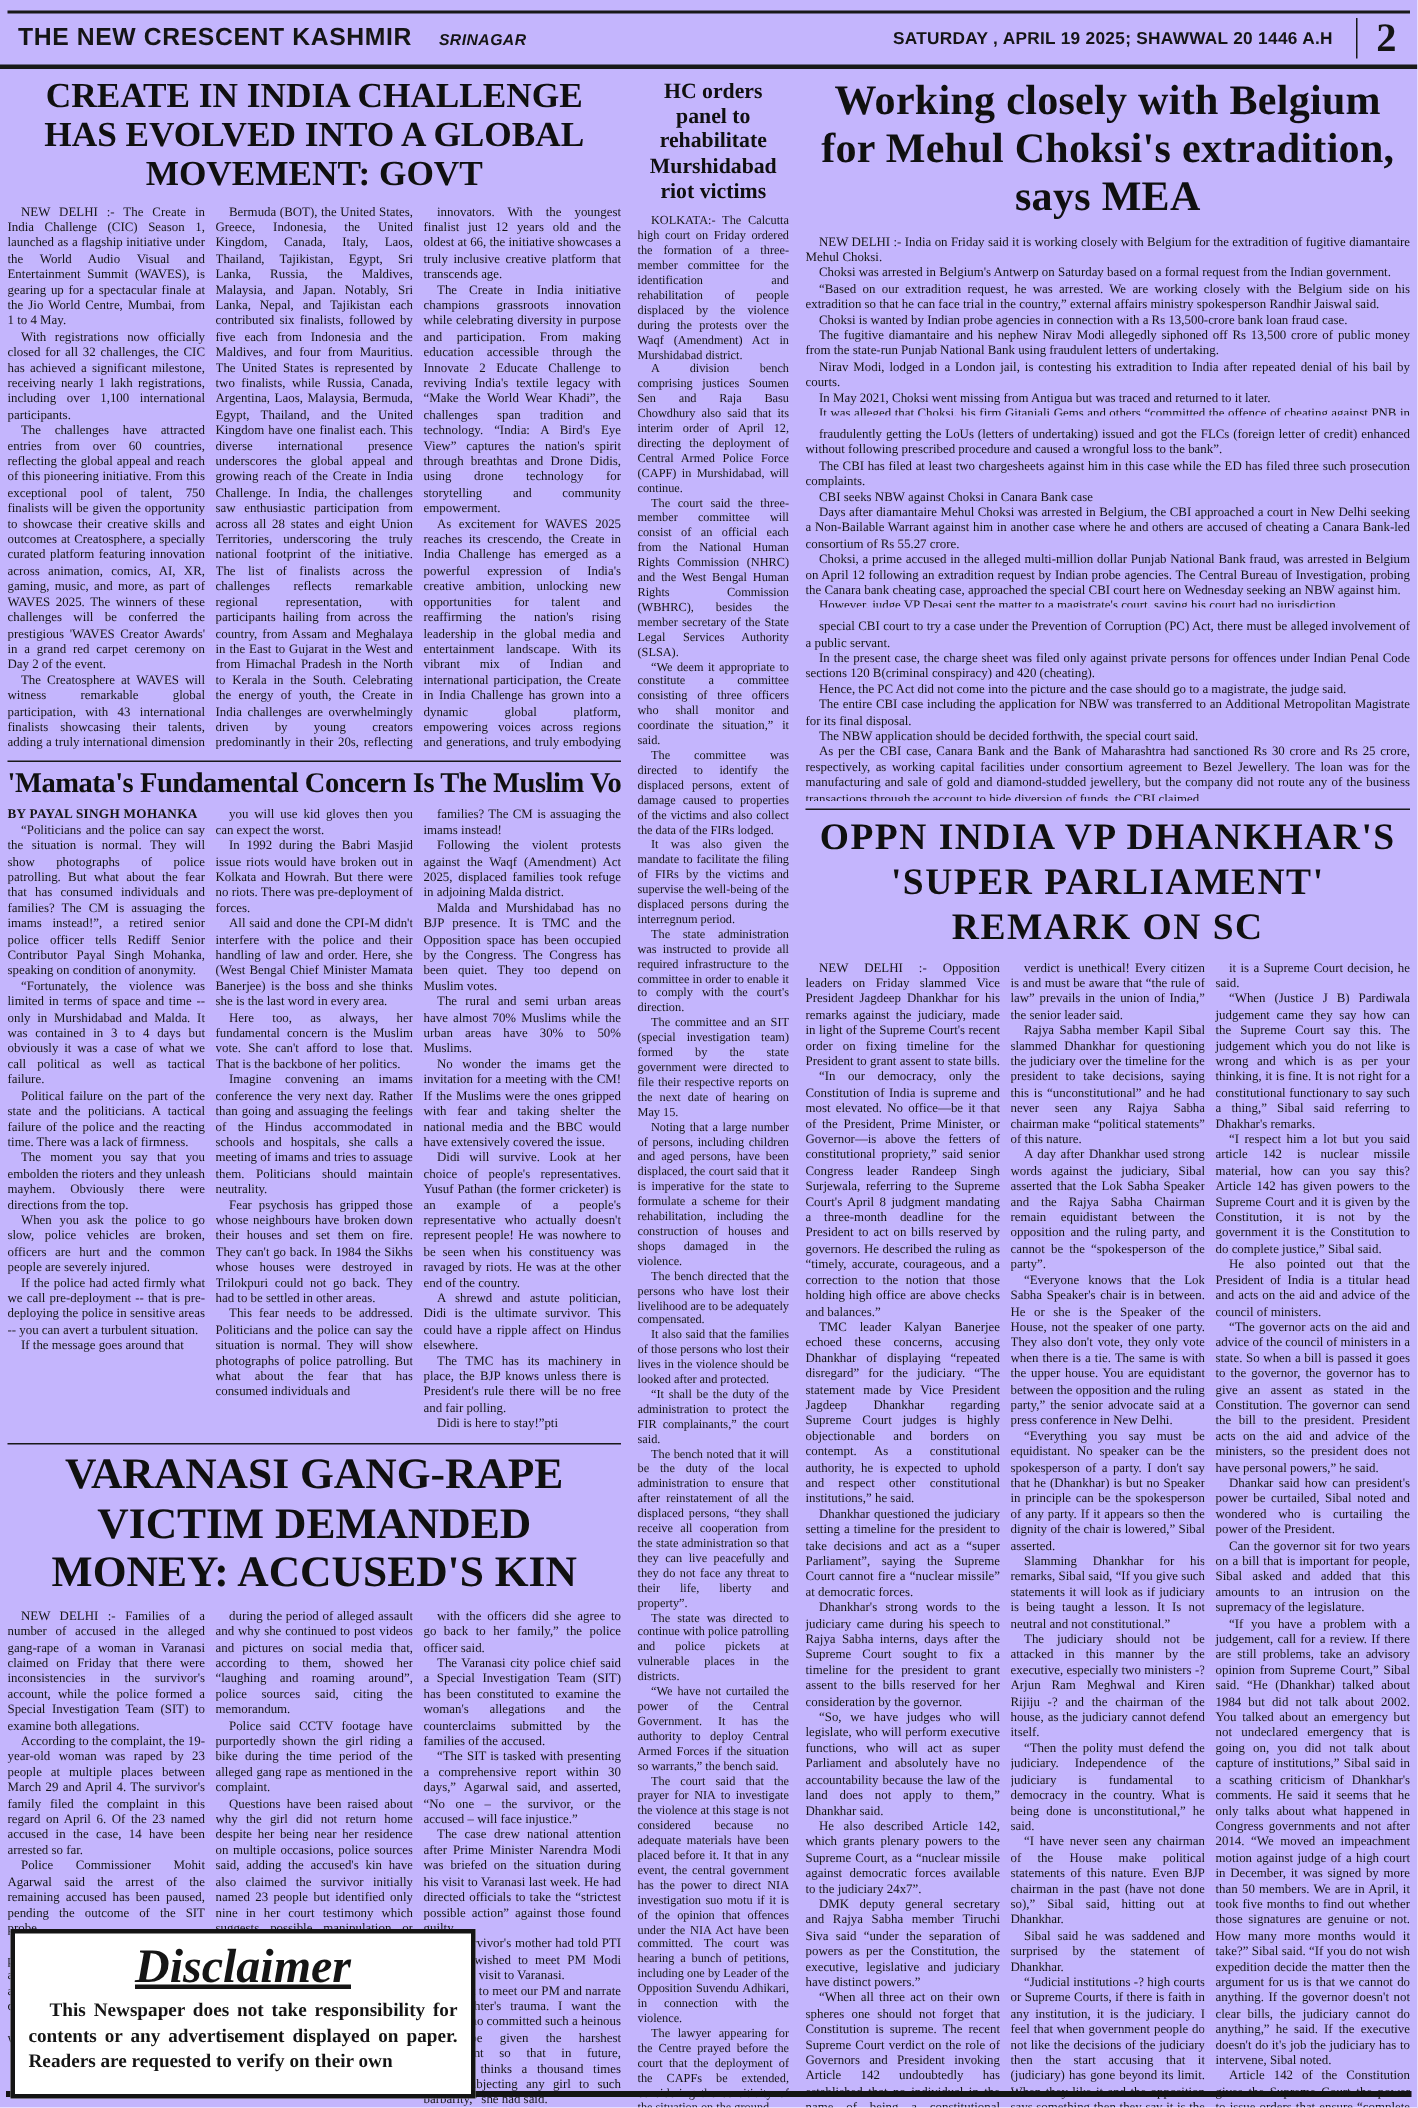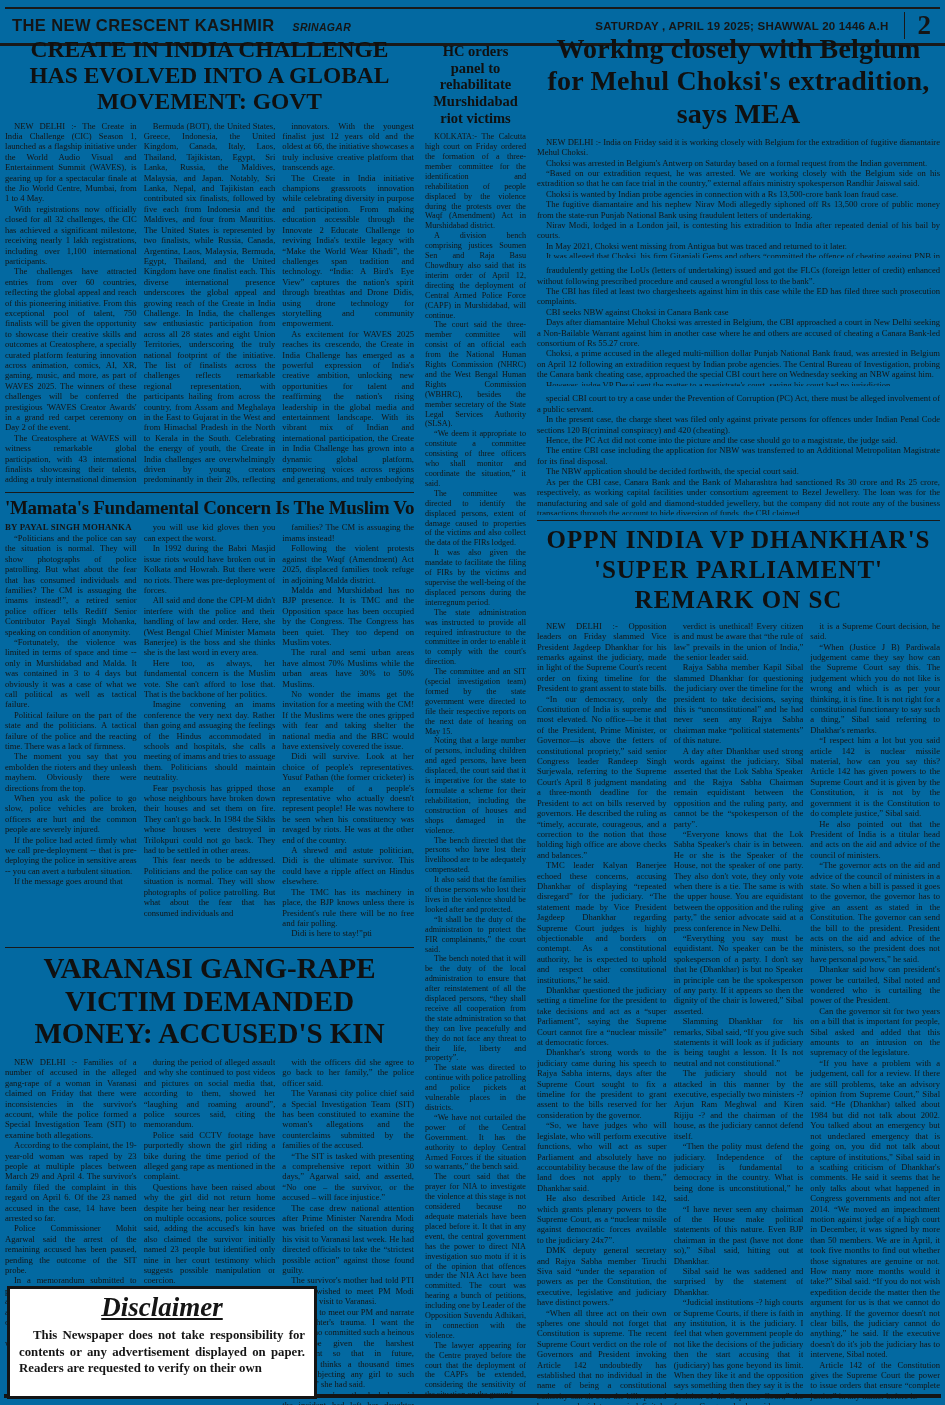--- a/index.html
+++ b/index.html
@@ -1,29 +1,29 @@
 <!DOCTYPE html>
 <html><head>
 <meta charset="utf-8">
 <style>
   html,body{margin:0;padding:0;background:#fff;}
-  .page{position:relative;width:945px;height:1405px;overflow:hidden;background:#0369a1;color:#151515;
+  .page{position:relative;width:945px;height:1405px;overflow:hidden;background:#c4b5fd;color:#151515;
         font-family:"Liberation Serif", serif;-webkit-font-smoothing:antialiased;}
   .rule-top{border-top:2.5px solid #191919;margin:7px 5px 0;}
   .masthead{display:flex;justify-content:space-between;align-items:center;padding:3px 12px 2px;
             font-family:"Liberation Sans", sans-serif;}
   .mh-left{display:flex;align-items:baseline;}
   .mh-name{font-weight:bold;font-size:16.5px;letter-spacing:.4px;}
   .mh-city{font-weight:bold;font-size:10.5px;margin-left:18px;letter-spacing:.3px;font-style:italic;}
   .mh-right{display:flex;align-items:center;}
   .mh-date{font-weight:bold;font-size:11.5px;letter-spacing:.2px;}
   .mh-page{font-family:"Liberation Serif", serif;font-weight:bold;font-size:27px;
            border-left:1.5px solid #191919;padding:0 2px 0 13px;margin-left:15px;line-height:1;}
   .rule-header{border-top:3px solid #191919;margin:2px 0 3px;}
-  .content{display:flex;align-items:center;padding:0 5px;height:1345px;}
+  .content{display:flex;align-items:flex-start;padding:0 5px;height:1345px;}
   .block-left{width:409px;flex:none;}
   .block-mid{width:101px;flex:none;}
   .block-right{flex:1;min-width:0;}
   .vrule{width:1px;background:#2a2a2a;margin:2px 5px 0;flex:none;}
   .hdiv{border-top:1.6px solid #191919;margin:5px 0 4px;}
   h1,h2{margin:0;font-weight:bold;text-align:center;color:#101010;}
   .hl-ci{font-size:23.5px;line-height:1.1;margin:3px 0 6px;}
   .hl-mm{font-size:19px;line-height:1.15;letter-spacing:-.3px;white-space:nowrap;overflow:hidden;margin:2px 0 4px;}
   .hl-vr{font-size:29px;line-height:1.12;margin:4px 0 7px;}
   .hl-hc{font-size:14.5px;line-height:1.15;margin:4px 1px 6px;}
@@ -31,21 +31,21 @@
   .hl-op{font-size:25px;line-height:1.2;margin:3px 0 6px;letter-spacing:1px;}
   .body3{display:flex;gap:7px;overflow:hidden;}
   .np-col{flex:1 1 0;min-width:0;overflow:hidden;}
   .np-col p.para{margin:0;text-indent:9px;font-size:8.6px;line-height:10.4px;text-align:justify;}
   .h-ci{height:366px;} .h-mm{height:420px;} .h-vr{height:352px;} .h-ck{height:378px;flex-direction:column;} .h-op{height:792px;}
   .mid-body{height:1272px;overflow:hidden;}
   .mid-body p.para{font-size:8.2px;line-height:9.9px;}
   .byline{font-weight:bold;font-size:8.8px;line-height:10.4px;letter-spacing:.2px;}
   .disclaimer{position:absolute;left:7px;top:1286px;width:286px;height:97px;background:#fff;
               border:3px solid #141414;padding:4px 9px 6px;overflow:hidden;z-index:3;}
-  .disc-title{font-weight:bold;font-style:italic;font-size:27px;text-align:center;
+  .disc-title{font-weight:bold;font-style:italic;font-size:32px;text-align:center;
               text-decoration:underline;line-height:1.1;}
   .disc-body{font-weight:bold;font-size:12.8px;line-height:1.32;margin:4px 0 0;text-align:justify;text-indent:14px;}
   .rule-bottom{position:absolute;left:4px;right:4px;top:1394px;border-top:4px solid #141414;}
 </style>
 </head>
 <body>
 
 <div class="page">
   <div class="rule-top"></div>
 

